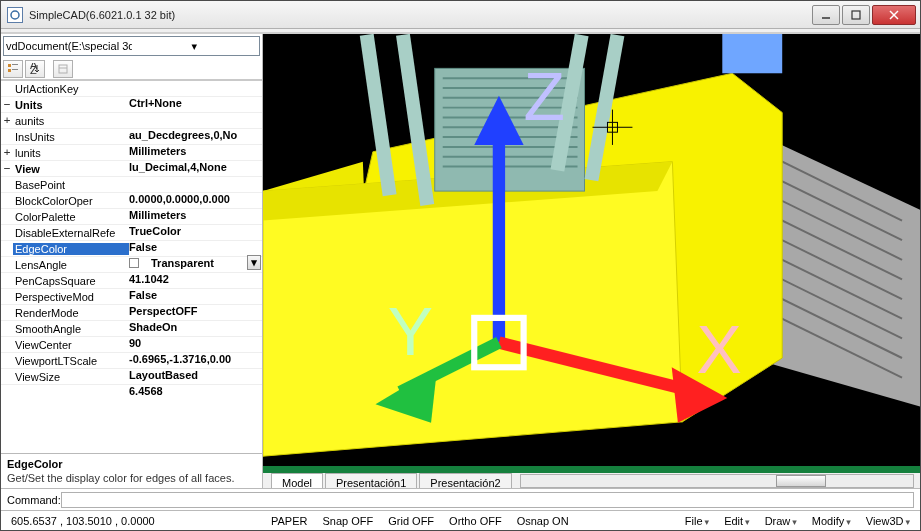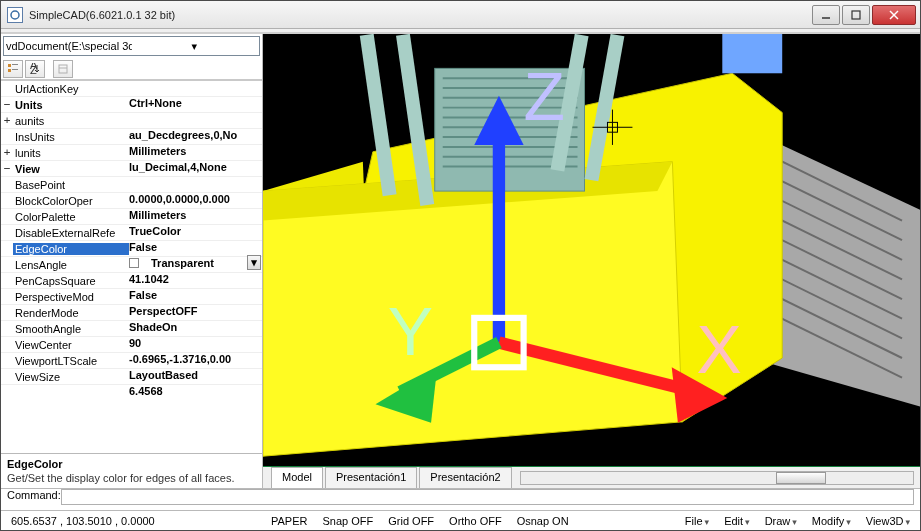--- a/index.html
+++ b/index.html
@@ -33,28 +33,28 @@
   .row.sel .v { display: flex; align-items: center; gap: 12px; }
   .row.sel .swatch { width: 10px; height: 10px; border: 1px solid #888; background: #fff; }
   .row.sel .dd { width: 14px; border: 1px solid #8a8a8a; text-align: center; background: linear-gradient(#f7f7f7,#dcdcdc); margin-right: 1px; }
   .help { border-top: 1px solid #b9b9b9; padding: 4px 6px; }
   .help .hk { font-weight: 700; margin-bottom: 2px; }
   .help .hd { color: #333; }
   .right { flex: 1; display: flex; flex-direction: column; min-width: 0; }
   .viewport { flex: 1; background: #000; position: relative; overflow: hidden; }
   .viewport svg { position: absolute; inset: 0; width: 100%; height: 100%; }
   .axis { position: absolute; left: 4px; bottom: 20px; width: 70px; height: 70px; }
-  .tabs { height: 22px; display: flex; align-items: stretch; background: #f0f0f0; border-top: 1px solid #15803d; }
+  .tabs { height: 22px; display: flex; align-items: stretch; background: #f0f0f0; border-top: 7px solid #15803d; }
   .tabpad { width: 8px; }
   .tab { padding: 3px 10px; border: 1px solid #b0b0b0; border-bottom: none; background: #fff; margin-right: 2px; font-size: 11px; }
   .tab.inactive { background: #f3f3f3; }
   .scrollgap { flex: 1; display: flex; align-items: center; padding: 0 6px; }
   .scrolltrack { flex: 1; height: 14px; border: 1px solid #b0b0b0; background: #eee; position: relative; }
   .scrollthumb { position: absolute; left: 65%; top: 0; height: 12px; width: 50px; background: linear-gradient(#fefefe,#d7d7d7); border: 1px solid #9a9a9a; }
-  .cmdbar { height: 22px; display: flex; align-items: flex-start; border-top: 1px solid #b9b9b9; padding: 0 6px; }
+  .cmdbar { height: 22px; display: flex; align-items: center; border-top: 1px solid #b9b9b9; padding: 0 6px; }
   .cmdbar input { flex: 1; height: 16px; border: 1px solid #b0b0b0; background: #fff; padding: 0 2px; }
   .status { height: 20px; display: flex; align-items: center; border-top: 1px solid #b9b9b9; padding: 0 6px; gap: 7px; }
   .status .seg { padding: 0 4px; }
   .status .spacer { flex: 1; }
   .status .menu { padding: 0 4px; }
   .status .dd { font-size: 9px; padding-left: 2px; color: #555; }
 </style>
 </head>
 <body>
 

